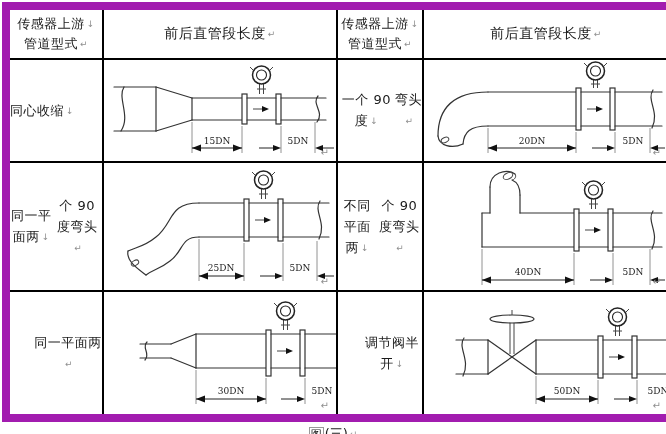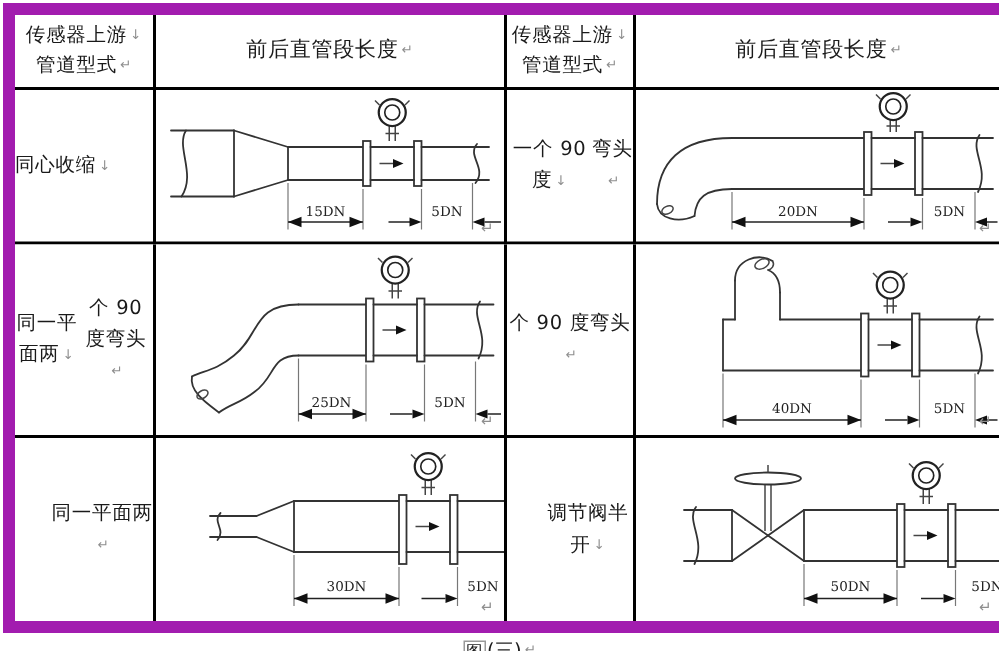--- a/index.html
+++ b/index.html
@@ -266,20 +266,21 @@
           <polygon class="ah" points="179,113 171,110 171,116"></polygon>
         <line class="dim-line" x1="230" y1="113" x2="221" y2="113"></line>
           <polygon class="ah" points="213,113 221,110 221,116"></polygon>
         <text class="dim" x="196" y="108">5DN</text>
       </g>
     </svg>
     <span class="corner-mark">↵</span>
   </div>
 
   <div class="cell label-cell">
+    <div><span>不同平面两</span><span class="pmark">↓</span></div>
     <div><span>个 90 度弯头</span><span class="pmark">↵</span></div>
   </div>
 
   <div class="cell diagram-cell last-col">
     <svg width="242" height="127" viewBox="0 0 242 127">
       <g>
         <line class="pipe" x1="66" y1="24" x2="66" y2="50"></line>
           <line class="pipe" x1="96" y1="32" x2="96" y2="50"></line>
         <path class="pipe" d="M 66,24 C 66,10 82,5 91,11"></path>
         <path class="pipe" d="M 96,32 C 96,23 93,19 88,17"></path>

